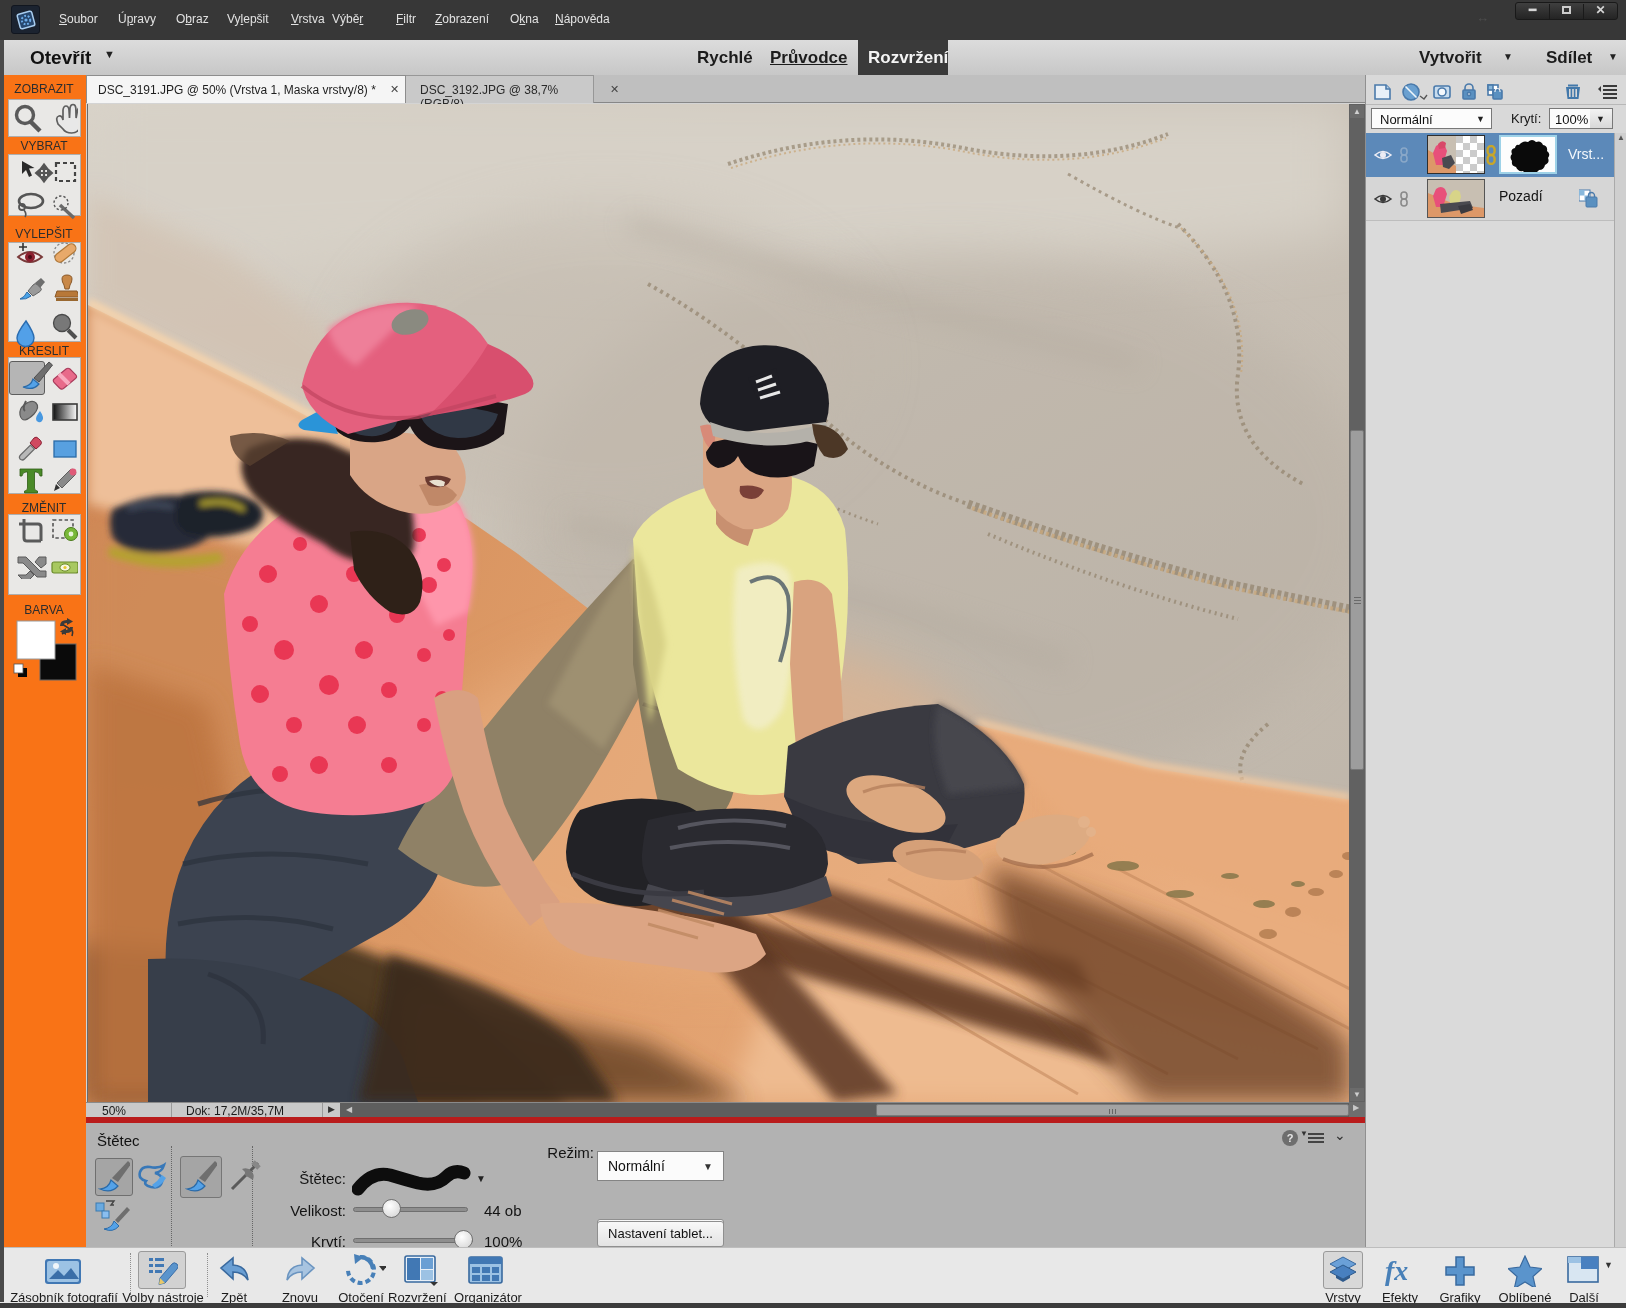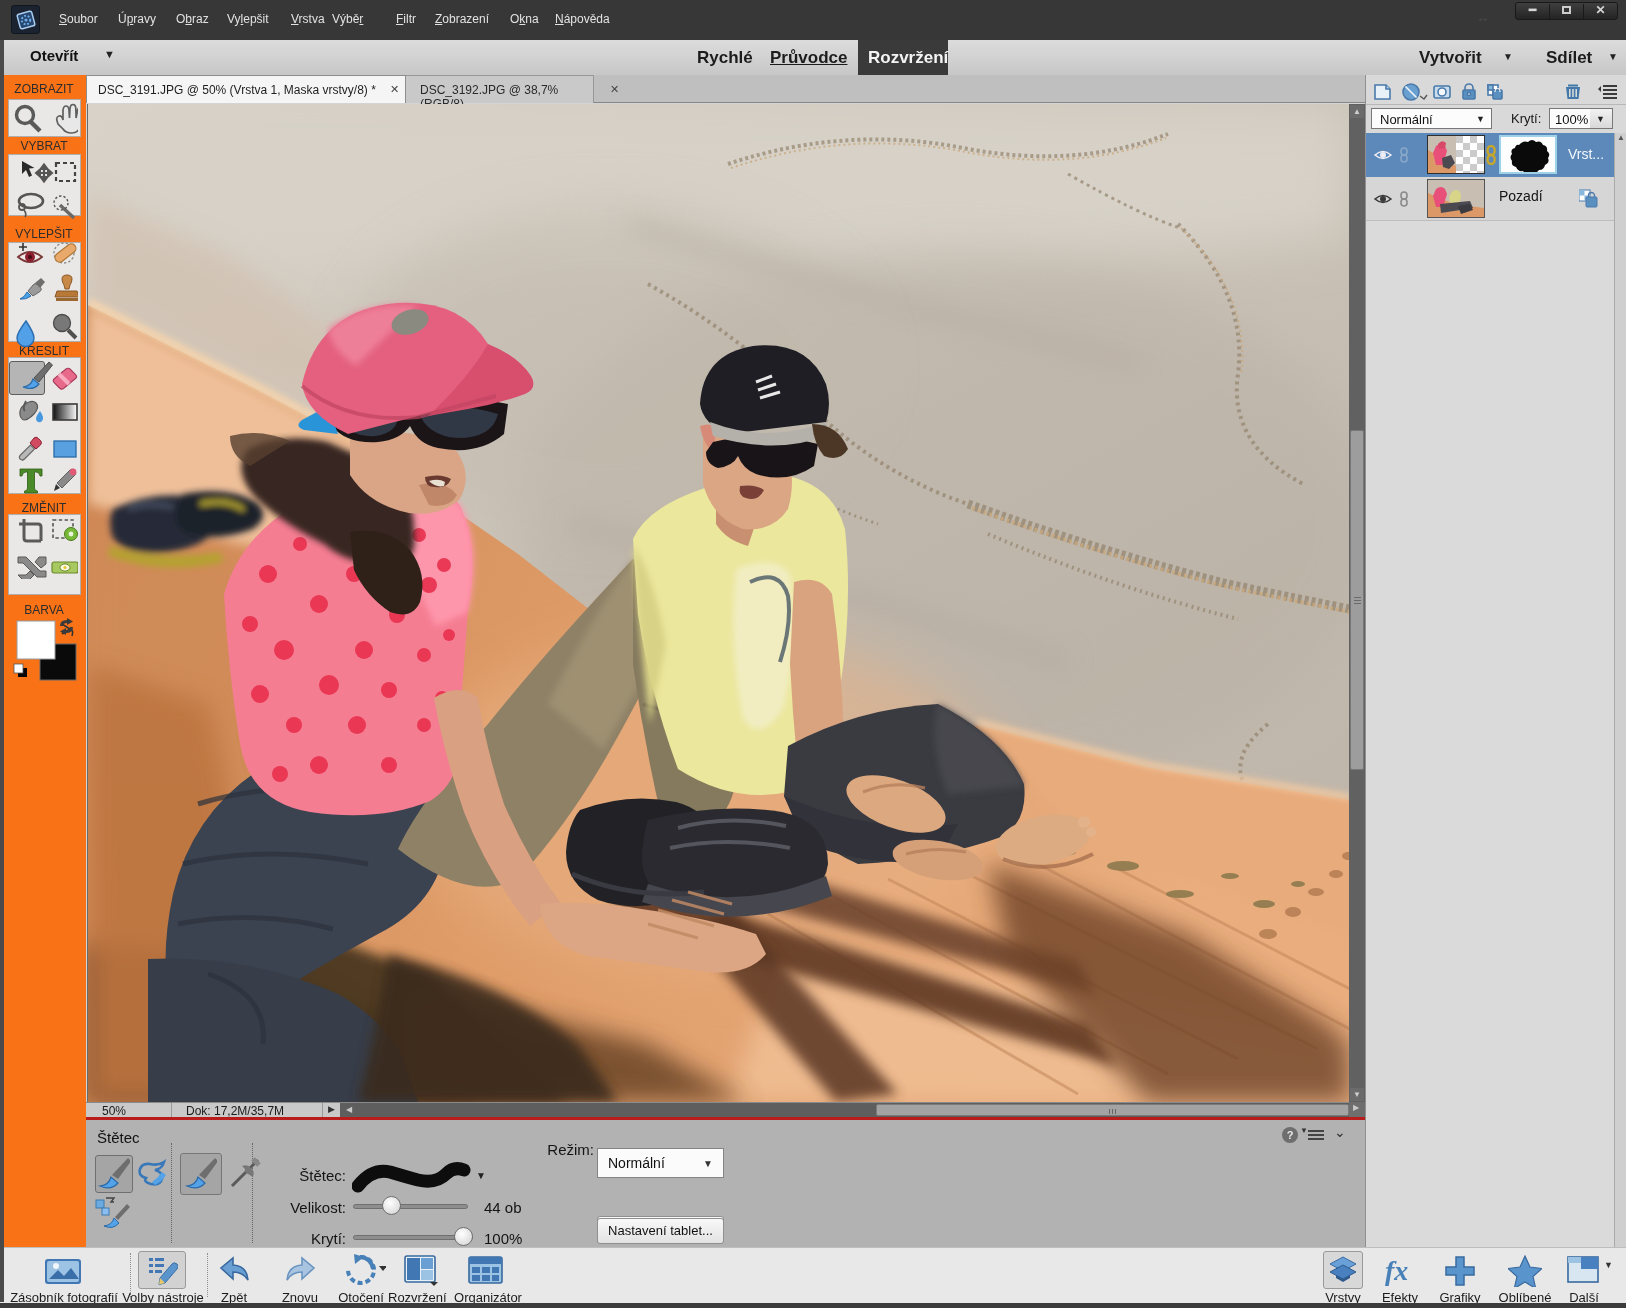--- a/index.html
+++ b/index.html
@@ -18,21 +18,21 @@
 #tabstrip{left:86px;top:75px;width:1280px;height:28px;background:#bfbfbf;border-bottom:1px solid #878787;}
 
 #toolbar{left:0;top:75px;width:86px;height:1172px;background:#f97316;}
 #lborder{left:0;top:40px;width:4px;height:1262px;background:#4a4a4a;}
 
 #canvas{left:87px;top:104px;width:1262px;height:998px;background:#c7bfb4;overflow:hidden;border-left:1px solid #6a6a6a;}
 #vscroll{left:1349px;top:104px;width:16px;height:998px;background:#616161;}
 #statusrow{left:86px;top:1102px;width:1263px;height:15px;background:#c9c9c9;border-top:1px solid #8a8a8a;}
 #corner{left:1349px;top:1102px;width:16px;height:15px;background:#6e6e6e;}
 
-#toolopts{left:86px;top:1117px;width:1279px;height:130px;background:#b2b2b2;border-top:3px solid #b91c1c;}
+#toolopts{left:86px;top:1117px;width:1279px;height:130px;background:#b2b2b2;border-top:6px solid #b91c1c;}
 
 #rpanel{left:1365px;top:75px;width:261px;height:1172px;background:#d9d9d9;border-left:1px solid #909090;}
 
 #taskbar{left:0;top:1247px;width:1626px;height:56px;background:#e8e8e8;border-top:1px solid #bdbdbd;}
 #bottombar{left:0;top:1303px;width:1626px;height:5px;background:#3c3c3c;}
 .tblabel{position:absolute;top:42px;font-size:13px;color:#1b1b1b;text-align:center;}
 .dotsep{position:absolute;top:5px;height:44px;width:0;border-left:1px dotted #8f8f8f;}
 .thdr{position:absolute;left:4px;width:80px;text-align:center;font-size:12px;color:#2d2d2d;}
 .tbox{position:absolute;left:8px;width:73px;background:#e9e8e6;border:1px solid #aeaeae;}
 .olbl{position:absolute;font-size:15px;color:#141414;text-align:right;}
@@ -54,21 +54,21 @@
 <span style="position:absolute;left:1476px;top:10px;color:#4d4d4d;font-size:13px;">↔</span>
 </div>
 <div class="abs" id="appicon">
 <svg width="29" height="29" viewBox="0 0 29 29">
 <rect x="6.5" y="6.5" width="15" height="15" rx="2" transform="rotate(-15 14 14)" fill="#27476e" stroke="#a8cdf0" stroke-width="1.5"></rect>
 <circle cx="14" cy="14" r="4.2" fill="none" stroke="#6cacea" stroke-width="2" stroke-dasharray="1.8 1.7"></circle>
 <circle cx="14" cy="14" r="1.6" fill="#6cacea"></circle>
 </svg>
 </div>
 <div class="abs" id="openbar">
-<span style="position:absolute;left:30px;top:7px;font-size:15px;font-weight:bold;color:#111;">Otevřít</span>
+<span style="position:absolute;left:30px;top:7px;font-size:19px;font-weight:bold;color:#111;">Otevřít</span>
 <span style="position:absolute;left:104px;top:8px;font-size:11px;color:#222;">▼</span>
 <span style="position:absolute;left:697px;top:8px;font-size:17px;font-weight:bold;color:#1c1c1c;">Rychlé</span>
 <span style="position:absolute;left:770px;top:8px;font-size:17px;font-weight:bold;color:#1c1c1c;text-decoration:underline;">Průvodce</span>
 <div style="position:absolute;left:858px;top:0;width:90px;height:35px;background:#3a3a3a;"></div>
 <span style="position:absolute;left:868px;top:8px;font-size:17px;font-weight:bold;color:#f4f4f4;">Rozvržení</span>
 <span style="position:absolute;left:1419px;top:8px;font-size:17px;font-weight:bold;color:#1c1c1c;">Vytvořit</span>
 <span style="position:absolute;left:1503px;top:11px;font-size:10px;color:#222;">▼</span>
 <span style="position:absolute;left:1546px;top:8px;font-size:17px;font-weight:bold;color:#1c1c1c;">Sdílet</span>
 <span style="position:absolute;left:1608px;top:11px;font-size:10px;color:#222;">▼</span>
 </div>

